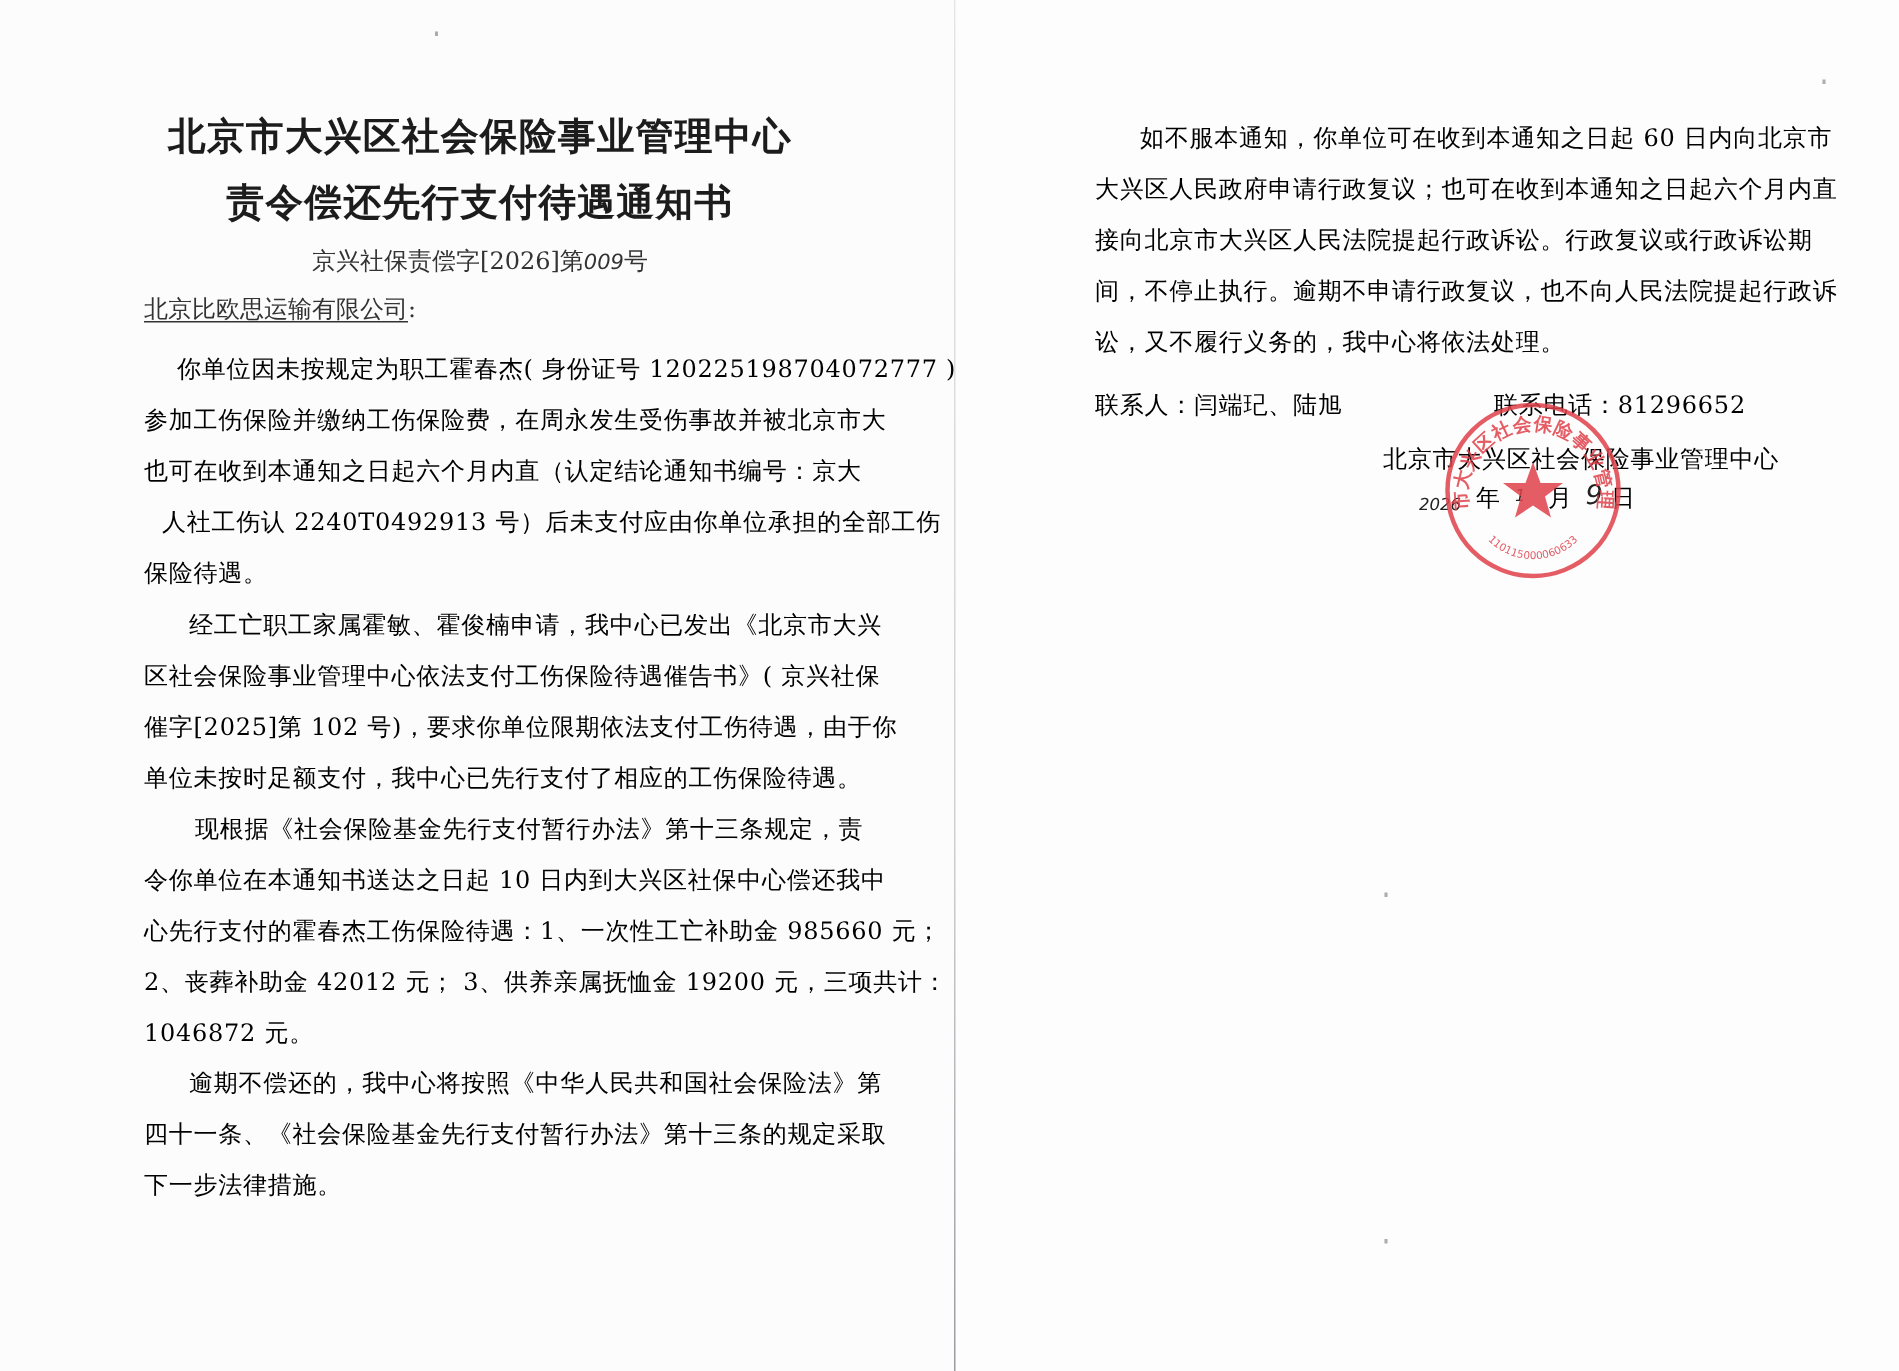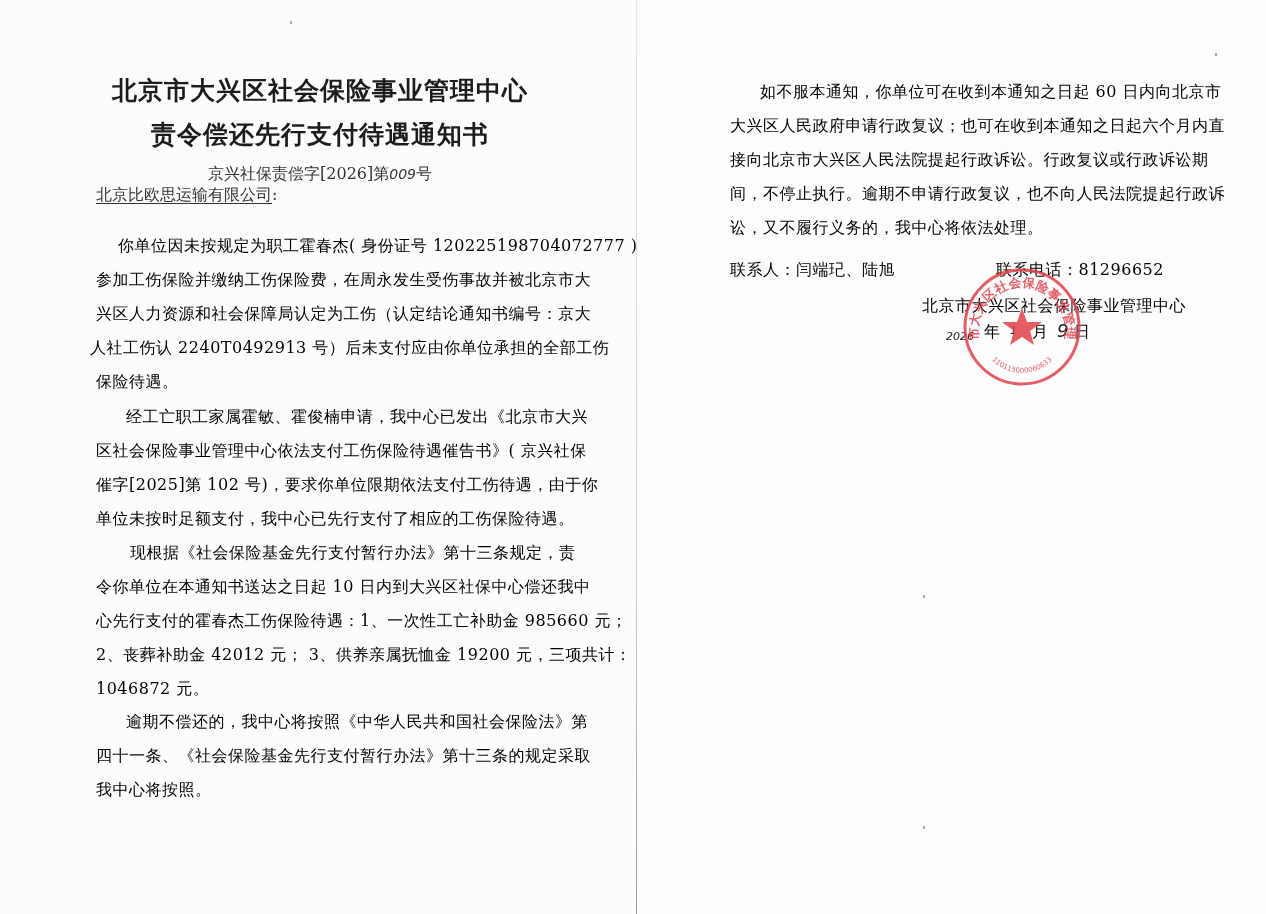--- a/index.html
+++ b/index.html
@@ -25,21 +25,21 @@
     white-space: nowrap;
   }
   .title1 { top: 74px; }
   .title2 { top: 118px; }
   .docno {
     position: absolute; left: 80px; width: 480px; text-align: center;
     top: 164px; font-size: 16px; color: #333; white-space: nowrap;
   }
   .docno .hand { font-style: italic; font-family: "DejaVu Sans", sans-serif; font-size: 14px; }
   .addressee {
-    position: absolute; left: 96px; top: 185px; font-size: 16px; color: #333; white-space: nowrap;
+    position: absolute; left: 96px; top: 196px; font-size: 16px; color: #333; white-space: nowrap;
   }
   .addressee .u { text-decoration: underline; text-underline-offset: 3px; }
   .line {
     position: absolute; font-size: 16px; color: #000000; white-space: nowrap; letter-spacing: 0.5px;
   }
   .seal {
     position: absolute; left: 961px; top: 266px; width: 122px; height: 122px;
     pointer-events: none; opacity: 0.85;
   }
   .handwrite {
@@ -66,38 +66,38 @@
 <div class="docno">
   <span>京兴社保责偿字[2026]第</span><span class="hand">009</span><span>号</span>
 </div>
 
 <div class="addressee">
   <span class="u">北京比欧思运输有限公司</span><span>:</span>
 </div>
 
 <div class="line" style="left:118px;top:236px;">你单位因未按规定为职工霍春杰( 身份证号 120225198704072777 )</div>
 <div class="line" style="left:96px;top:270px;">参加工伤保险并缴纳工伤保险费，在周永发生受伤事故并被北京市大</div>
-<div class="line" style="left:96px;top:304px;">兴区人力资源和社会保障局认定为工伤（认定结论通知书编号：京大</div>
-<div class="line" style="left:90px;top:338px;">人社工伤认 2240T0492913 号）后未支付应由你单位承担的全部工伤</div>
+<div class="line" style="left:96px;top:304px;">也可在收到本通知之日起六个月内直（认定结论通知书编号：京大</div>
+<div class="line" style="left:108px;top:338px;">人社工伤认 2240T0492913 号）后未支付应由你单位承担的全部工伤</div>
 <div class="line" style="left:96px;top:372px;">保险待遇。</div>
 
 <div class="line" style="left:126px;top:407px;">经工亡职工家属霍敏、霍俊楠申请，我中心已发出《北京市大兴</div>
 <div class="line" style="left:96px;top:441px;">区社会保险事业管理中心依法支付工伤保险待遇催告书》( 京兴社保</div>
 <div class="line" style="left:96px;top:475px;">催字[2025]第 102 号)，要求你单位限期依法支付工伤待遇，由于你</div>
 <div class="line" style="left:96px;top:509px;">单位未按时足额支付，我中心已先行支付了相应的工伤保险待遇。</div>
 
 <div class="line" style="left:130px;top:543px;">现根据《社会保险基金先行支付暂行办法》第十三条规定，责</div>
 <div class="line" style="left:96px;top:577px;">令你单位在本通知书送达之日起 10 日内到大兴区社保中心偿还我中</div>
 <div class="line" style="left:96px;top:611px;">心先行支付的霍春杰工伤保险待遇：1、一次性工亡补助金 985660 元；</div>
 <div class="line" style="left:96px;top:645px;">2、丧葬补助金 42012 元； 3、供养亲属抚恤金 19200 元，三项共计：</div>
 <div class="line" style="left:96px;top:679px;">1046872 元。</div>
 
 <div class="line" style="left:126px;top:712px;">逾期不偿还的，我中心将按照《中华人民共和国社会保险法》第</div>
 <div class="line" style="left:96px;top:746px;">四十一条、《社会保险基金先行支付暂行办法》第十三条的规定采取</div>
-<div class="line" style="left:96px;top:780px;">我中心将按照。</div>
+<div class="line" style="left:96px;top:780px;">下一步法律措施。</div>
 
 <div class="line" style="left:760px;top:82px;">如不服本通知，你单位可在收到本通知之日起 60 日内向北京市</div>
 <div class="line" style="left:730px;top:116px;">大兴区人民政府申请行政复议；也可在收到本通知之日起六个月内直</div>
 <div class="line" style="left:730px;top:150px;">接向北京市大兴区人民法院提起行政诉讼。行政复议或行政诉讼期</div>
 <div class="line" style="left:730px;top:184px;">间，不停止执行。逾期不申请行政复议，也不向人民法院提起行政诉</div>
 <div class="line" style="left:730px;top:218px;text-align:center;">讼，又不履行义务的，我中心将依法处理。</div>
 
 <div class="line" style="left:730px;top:260px;">联系人：闫端玘、陆旭</div>
 <div class="line" style="left:996px;top:260px;">联系电话：81296652</div>
 <div class="line" style="left:922px;top:296px;">北京市大兴区社会保险事业管理中心</div>

